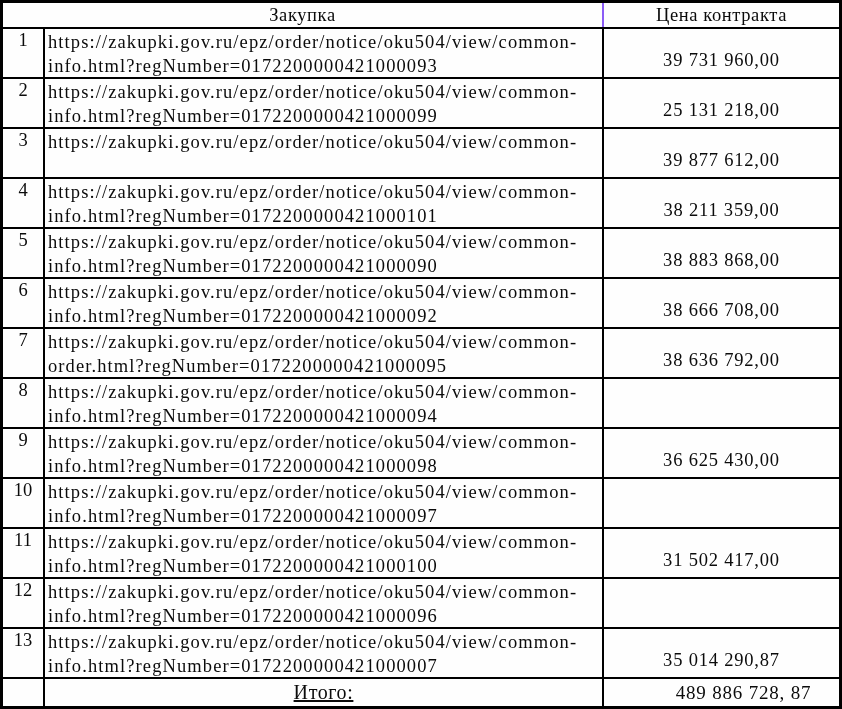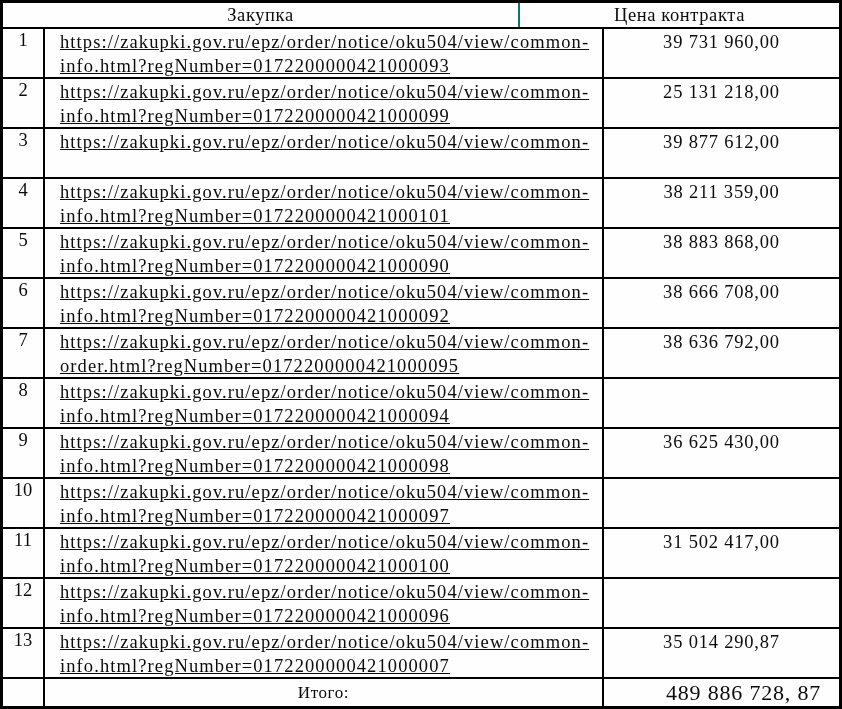--- a/index.html
+++ b/index.html
@@ -31,22 +31,22 @@
   .cell {
     box-sizing: border-box;
     overflow: hidden;
   }
   
   .header-row {
     height: 26px;
     border-bottom: 2px solid #000;
   }
   .c-zak {
-    width: 517px;
-    border-right: 2px solid #0f766e;
+    width: 601px;
+    border-right: 2px solid #8b5cf6;
     display: flex;
     align-items: center;
     justify-content: center;
     font-size: 18.5px;
     letter-spacing: 0.6px;
     text-align: right;
   }
   .c-price-h {
     flex: 1;
     display: flex;
@@ -63,59 +63,59 @@
   .c-num {
     width: 42px;
     border-right: 2px solid #000;
     text-align: center;
     padding-top: 1px;
     font-size: 18.5px;
   }
   .c-url {
     width: 559px;
     border-right: 2px solid #000;
-    padding: 1px 4px 0 15px;
+    padding: 1px 4px 0 3px;
     font-size: 18.5px;
     letter-spacing: 1.1px;
-    text-decoration: underline;
   }
   .url-line {
     line-height: 24px;
     white-space: nowrap;
   }
   .c-price {
     flex: 1;
     text-align: center;
-    padding-top: 1px;
+    padding-top: 19px;
     font-size: 18.5px;
     letter-spacing: 0.8px;
     line-height: 24px;
   }
   
   .total-row {
     flex: 1 1 auto;
   }
   .total-row .c-num {
     padding-top: 0;
   }
   .c-total-label {
     width: 559px;
     border-right: 2px solid #000;
     display: flex;
     align-items: center;
     justify-content: center;
-    font-size: 17px;
+    font-size: 20px;
     letter-spacing: 0.6px;
+    text-decoration: underline;
   }
   .c-total-price {
     flex: 1;
     display: flex;
     align-items: center;
     justify-content: center;
-    font-size: 22px;
+    font-size: 19px;
     letter-spacing: 0.8px;
     margin-left: 44px;
   }
 </style>
 </head>
 <body>
 
 <div class="tbl">
 
   <div class="row header-row">

